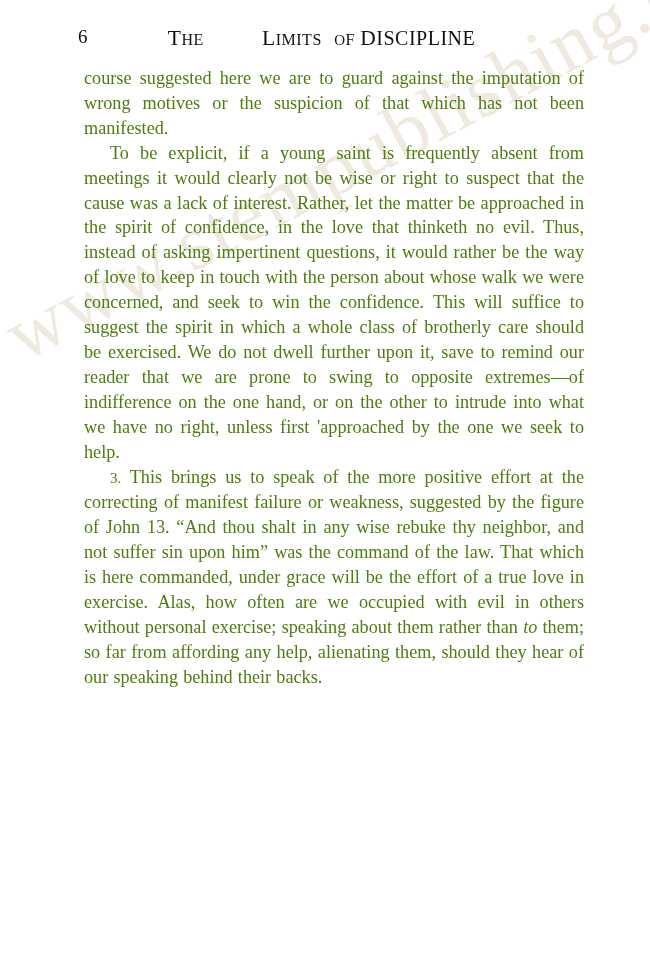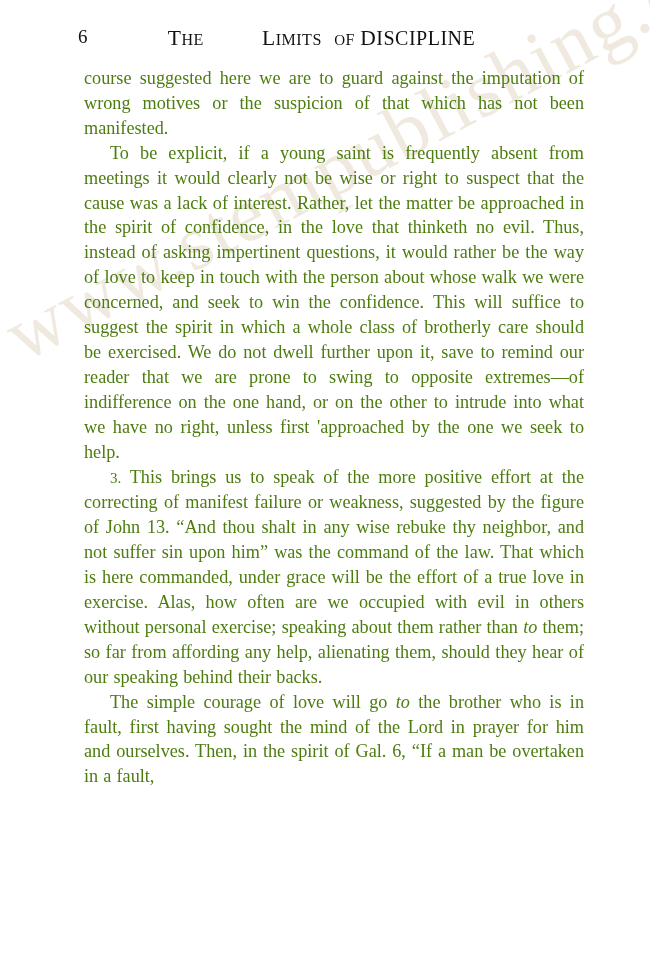--- a/index.html
+++ b/index.html
@@ -119,19 +119,16 @@
 
       <p>course suggested here we are to guard against the imputation of wrong motives or the suspicion of that which has not been manifested.</p>
 
       <p class="indent">To be explicit, if a young saint is frequently absent from meetings it would clearly not be wise or right to suspect that the cause was a lack of interest. Rather, let the matter be approached in the spirit of confidence, in the love that thinketh no evil.   Thus, instead of asking impertinent questions, it would rather be the way of love to keep in touch with the person about whose walk we were concerned, and seek to win the confidence.   This will suffice to suggest the spirit in which a whole class of brotherly care should be exercised.   We do not dwell further upon it, save to remind our reader that we are prone to swing to opposite extremes—of indifference on the one hand, or on the other to intrude into what we have no right, unless first 'approached by the one we seek to help.</p>
 
       <p class="indent">
         <span class="num">3.</span>
         <span>This brings us to speak of the more positive effort at the correcting of manifest failure or weakness, suggested by the figure of John 13.  “And thou shalt in any wise rebuke thy neighbor, and not suffer sin upon him” was the command of the law.   That which is here commanded, under grace will be the effort of a true love in exercise.   Alas, how often are we occupied with evil in others without personal exercise; speaking about them rather than </span><span class="it">to</span><span> them; so far from affording any help, alienating them, should they hear of our speaking behind their backs.</span>
       </p>
 
-      <p class="indent">
-        <span>The simple courage of love will go </span><span class="it">to</span><span> the brother who is in fault, first having sought the mind of the Lord in prayer for him and ourselves.   Then, in the spirit of Gal. 6, “If a man be overtaken in a fault,</span>
-      </p>
 
     </div>
   </div>
 </div>
 
 </body></html>

